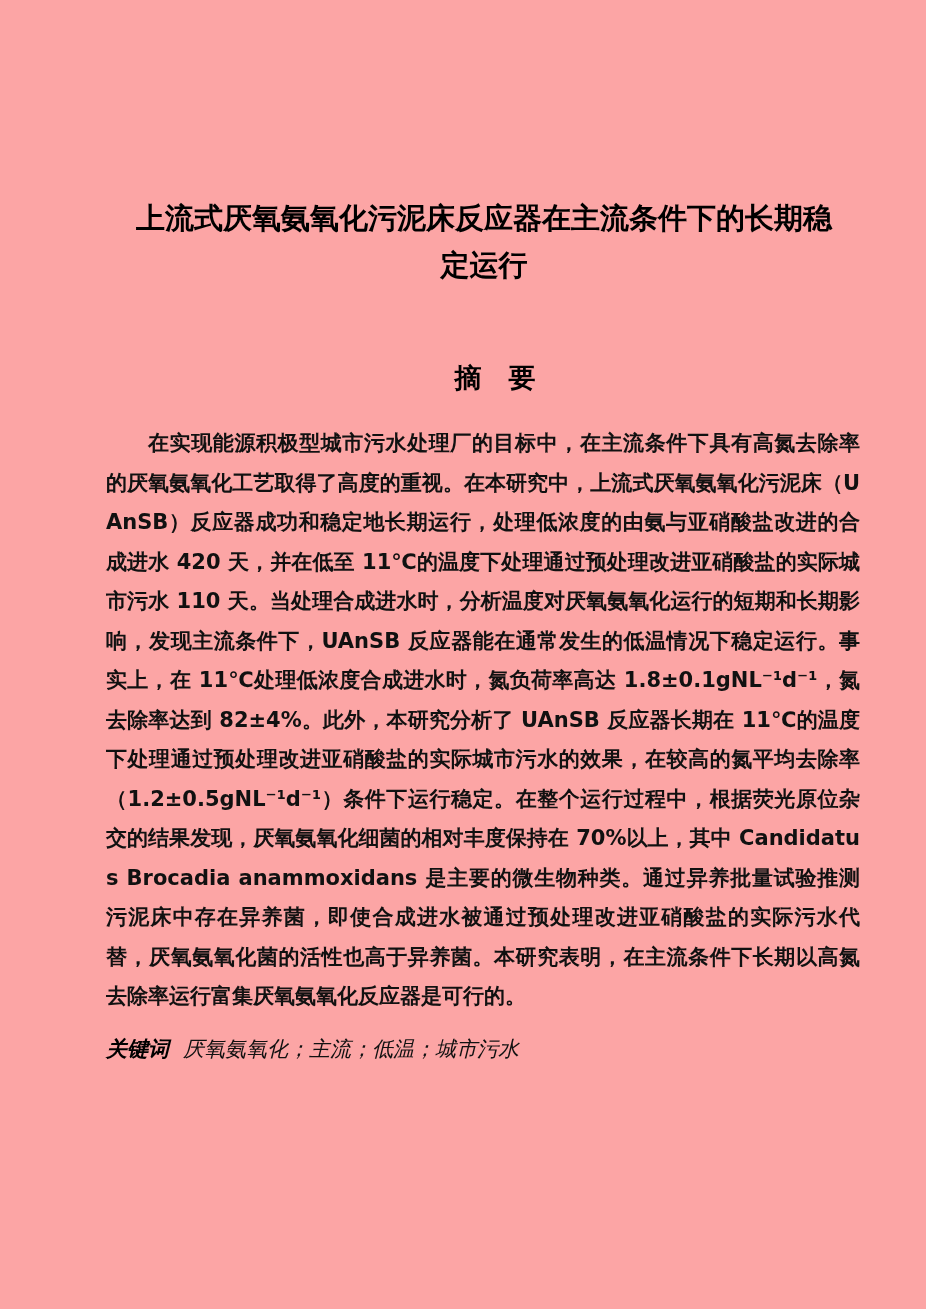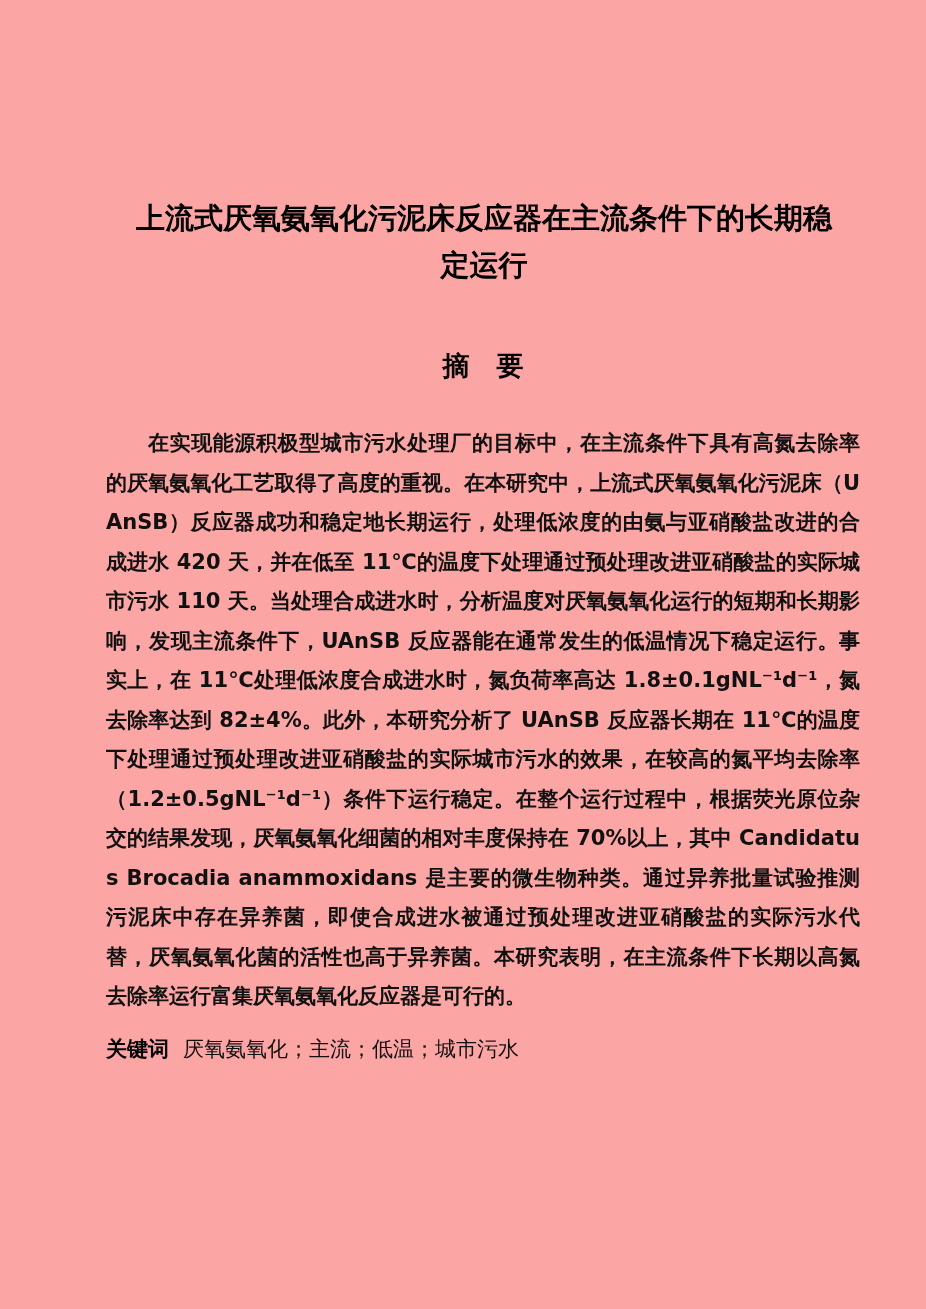--- a/index.html
+++ b/index.html
@@ -27,21 +27,21 @@
     line-height: 47px;
     text-align: center;
     letter-spacing: 0px;
     color: #000000;
   }
   .abstract-heading {
     position: absolute;
     top: 349px;
     left: 106px;
     width: 754px;
-    margin: 0;
+    margin: 12px;
     font-size: 27px;
     font-weight: bold;
     line-height: 34px;
     text-align: center;
     color: #000000;
   }
   .abstract-body {
     position: absolute;
     top: 424px;
     left: 106px;
@@ -56,20 +56,21 @@
     font-weight: bold;
   }
   .keywords {
     position: absolute;
     top: 1033px;
     left: 106px;
     width: 754px;
     font-size: 21px;
     line-height: 32px;
     color: #111111;
+    font-style: italic;
   }
   .kw-label {
     font-weight: bold;
     color: #000000;
   }
   .kw-text {
     margin-left: 14px;
   }
 </style>
 </head>

